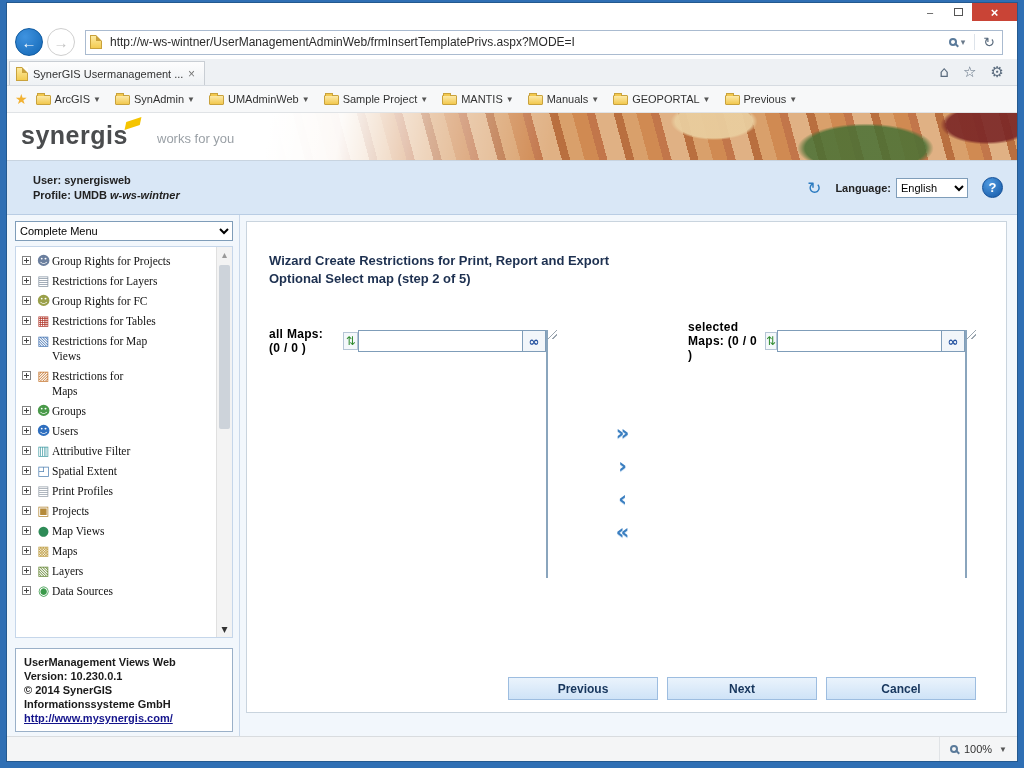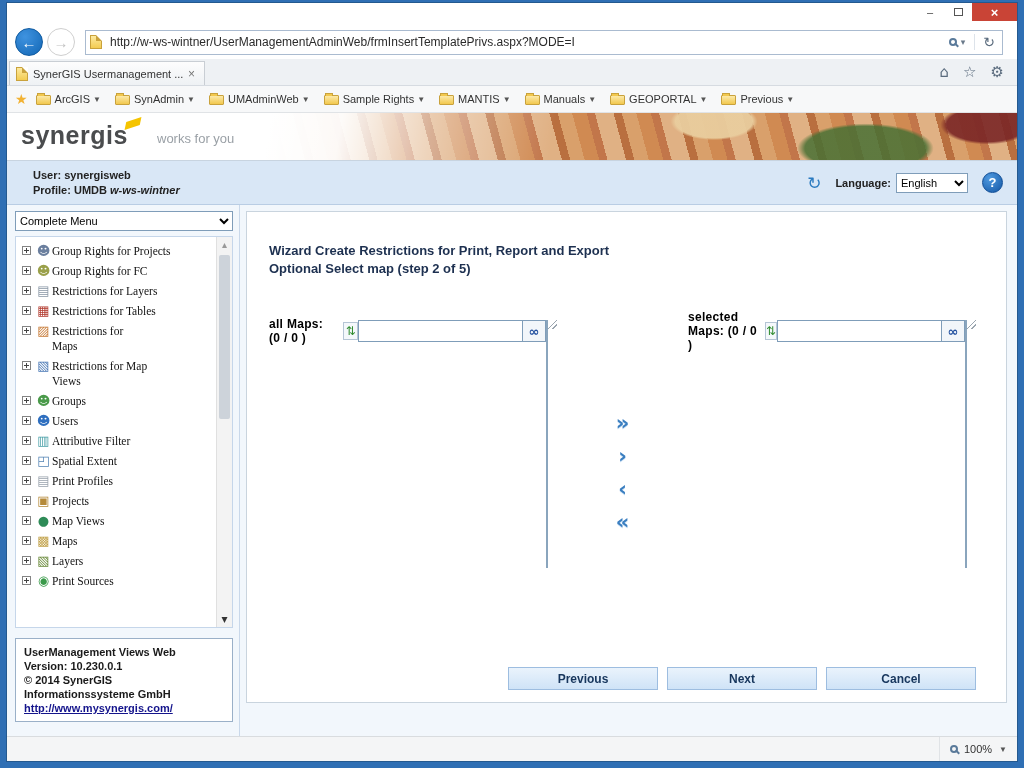--- a/index.html
+++ b/index.html
@@ -60,21 +60,21 @@
      linear-gradient(100deg,#ffffff 0%,#ffffff 26%,rgba(255,255,255,.95) 33%,rgba(255,255,255,.45) 42%,rgba(255,255,255,0) 54%),
      radial-gradient(110px 40px at 85% 75%,rgba(72,112,52,.85) 0 55%,rgba(72,112,52,0) 62%),
      radial-gradient(80px 34px at 97% 25%,rgba(122,38,38,.9) 0 50%,rgba(122,38,38,0) 58%),
      radial-gradient(70px 30px at 70% 18%,rgba(233,205,158,.95) 0 55%,rgba(233,205,158,0) 62%),
      repeating-linear-gradient(75deg,#d08a52 0 14px,#c2764a 14px 22px,#e0b184 22px 40px,#b96f3f 40px 48px,#d9a06b 48px 62px);}
   .logo{position:absolute;left:14px;top:8px;font-size:25px;font-weight:bold;color:#4a4c4e;letter-spacing:.5px;}
   .swoosh{position:absolute;left:118px;top:7px;width:16px;height:7px;background:#f5c400;
     transform:rotate(-18deg) skewX(-30deg);}
   .tagline{position:absolute;left:150px;top:18px;font-size:13px;color:#9aa0a6;}
 
-  .userbar{height:44px;background:#d9e7f6;border-bottom:1px solid #b9cde4;display:flex;align-items:center;padding:0 14px;}
+  .userbar{height:54px;background:#d9e7f6;border-bottom:1px solid #b9cde4;display:flex;align-items:center;padding:0 14px;}
   .userinfo{font-size:11px;font-weight:bold;color:#222;line-height:15px;margin-left:12px;}
   .ubright{margin-left:auto;display:flex;align-items:center;}
   .refresh{font-family:"DejaVu Sans",sans-serif;font-size:17px;color:#2b7bc0;margin-right:14px;}
   .langlbl{font-size:11px;font-weight:bold;color:#222;margin-right:5px;}
   select{border:1px solid #7f9db9;background:#fff;font-size:11px;height:20px;font-family:"Liberation Sans",sans-serif;}
   .helpbtn{width:21px;height:21px;border-radius:50%;background:radial-gradient(circle at 35% 30%,#4f9ae0,#1356a4);
     color:#fff;font-weight:bold;font-size:13px;display:flex;align-items:center;justify-content:center;margin-left:14px;border:1px solid #0f4d96;}
 
   
   .mainarea{flex:1;display:flex;background:#f2f7fc;overflow:hidden;}
@@ -194,21 +194,21 @@
         <span>SynAdmin</span>
         <span class="dcaret">▼</span>
       </span>
     <span class="favitem">
         <span class="folder"></span>
         <span>UMAdminWeb</span>
         <span class="dcaret">▼</span>
       </span>
     <span class="favitem">
         <span class="folder"></span>
-        <span>Sample Rights</span>
+        <span>Sample Project</span>
         <span class="dcaret">▼</span>
       </span>
     <span class="favitem">
         <span class="folder"></span>
         <span>MANTIS</span>
         <span class="dcaret">▼</span>
       </span>
     <span class="favitem">
         <span class="folder"></span>
         <span>Manuals</span>
@@ -258,45 +258,45 @@
       </select>
       <div class="treebox">
         <ul class="tree">
           <li>
               <span class="plusbox"></span>
               <span class="ticon ti0"></span>
               <span class="tlabel">Group Rights for Projects</span>
             </li>
           <li>
               <span class="plusbox"></span>
+              <span class="ticon ti1"></span>
+              <span class="tlabel">Restrictions for Layers</span>
+            </li>
+          <li>
+              <span class="plusbox"></span>
               <span class="ticon ti2"></span>
               <span class="tlabel">Group Rights for FC</span>
             </li>
           <li>
               <span class="plusbox"></span>
-              <span class="ticon ti1"></span>
-              <span class="tlabel">Restrictions for Layers</span>
-            </li>
-          <li>
-              <span class="plusbox"></span>
               <span class="ticon ti3"></span>
               <span class="tlabel">Restrictions for Tables</span>
             </li>
           <li>
               <span class="plusbox"></span>
+              <span class="ticon ti5"></span>
+              <span class="tlabel narrow">Restrictions for Map Views</span>
+            </li>
+          <li>
+              <span class="plusbox"></span>
               <span class="ticon ti4"></span>
               <span class="tlabel narrow">Restrictions for Maps</span>
             </li>
           <li>
               <span class="plusbox"></span>
-              <span class="ticon ti5"></span>
-              <span class="tlabel narrow">Restrictions for Map Views</span>
-            </li>
-          <li>
-              <span class="plusbox"></span>
               <span class="ticon ti6"></span>
               <span class="tlabel">Groups</span>
             </li>
           <li>
               <span class="plusbox"></span>
               <span class="ticon ti7"></span>
               <span class="tlabel">Users</span>
             </li>
           <li>
               <span class="plusbox"></span>
@@ -329,21 +329,21 @@
               <span class="tlabel">Maps</span>
             </li>
           <li>
               <span class="plusbox"></span>
               <span class="ticon ti14"></span>
               <span class="tlabel">Layers</span>
             </li>
           <li>
               <span class="plusbox"></span>
               <span class="ticon ti15"></span>
-              <span class="tlabel">Print Sources</span>
+              <span class="tlabel">Data Sources</span>
             </li>
         </ul>
         <div class="vscroll">
           <div class="varrow up">▴</div>
           <div class="vthumb"></div>
           <div class="varrow down">▾</div>
         </div>
       </div>
       <div class="sbfooter">
         <span>UserManagement Views Web</span><br>

